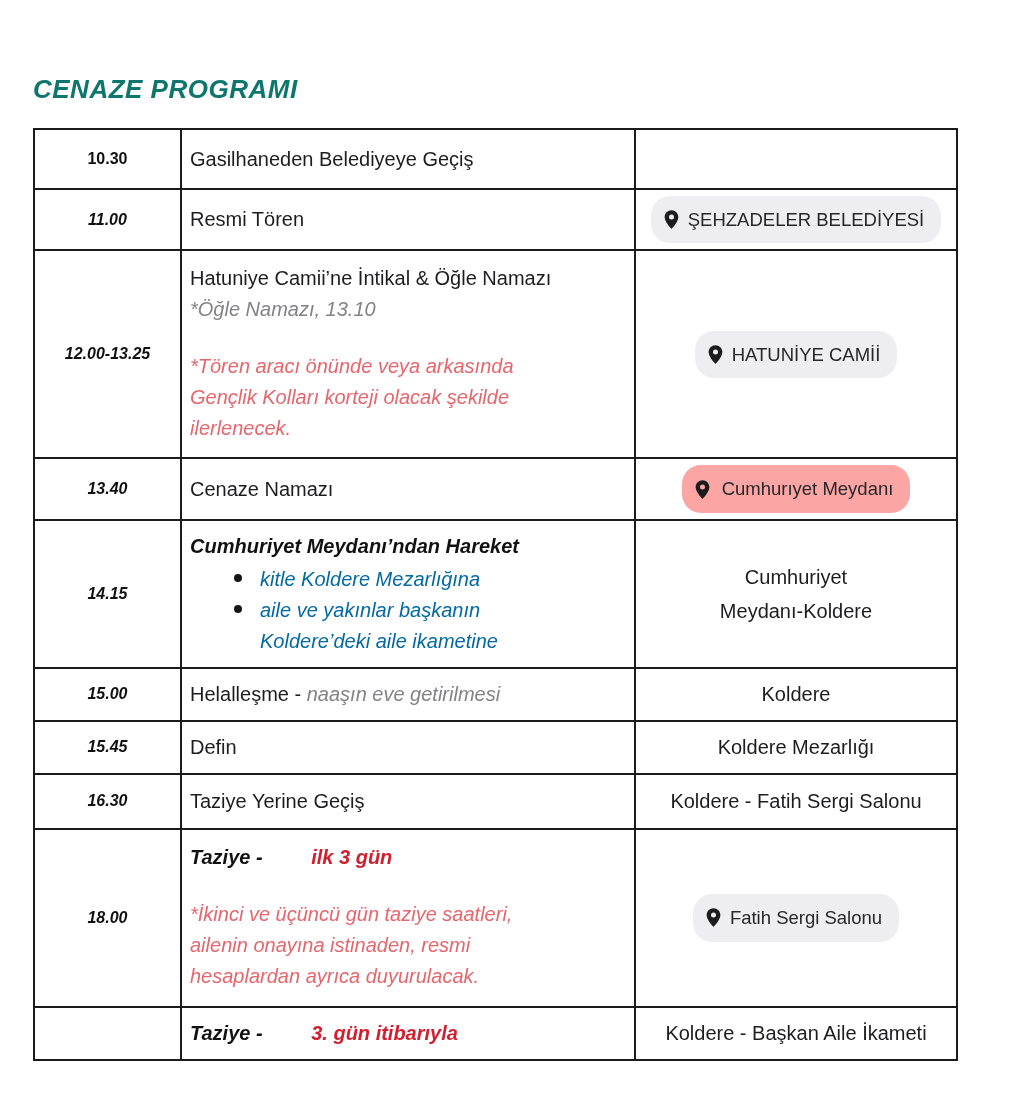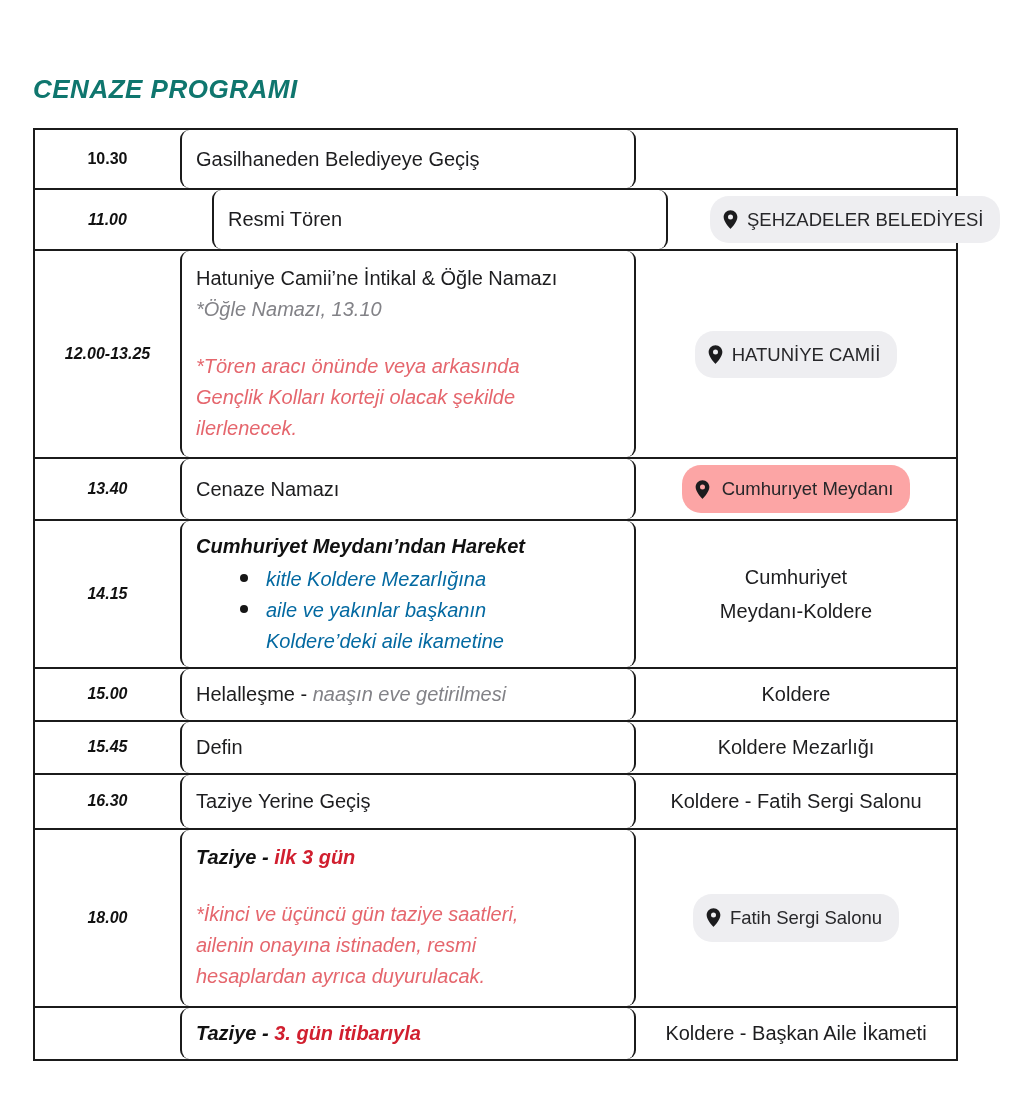--- a/index.html
+++ b/index.html
@@ -19,34 +19,34 @@
   .t-row{display:flex;box-sizing:border-box;}
   .t-row + .t-row{border-top:2px solid #1b1b1b;}
   .c-time{
     width:145px;flex:0 0 145px;display:flex;align-items:center;justify-content:center;
     font-weight:700;font-size:16px;color:#111;box-sizing:border-box;
   }
   .c-time.italic{font-style:italic;}
   .c-desc{
     width:456px;flex:0 0 456px;box-sizing:border-box;
     border-left:2px solid #1b1b1b;border-right:2px solid #1b1b1b;
-    padding:10px 14px;display:flex;flex-direction:column;
-    font-size:20px;line-height:1.55;color:#1d1d1f;border-radius:9px;
+    padding:10px 8px;display:flex;flex-direction:column;
+    font-size:20px;line-height:1.55;color:#1d1d1f;
   }
   .c-desc.v-center{justify-content:center;}
   .c-desc.v-top{justify-content:flex-start;padding-top:12px;}
   .c-loc{
     flex:1;display:flex;align-items:center;justify-content:center;
     text-align:center;font-size:20px;line-height:1.7;color:#1d1d1f;
     box-sizing:border-box;padding:6px 10px;flex-direction:column;
   }
   
   .s-regular{color:#1d1d1f;}
   .s-bi{font-weight:700;font-style:italic;color:#111;}
-  .s-red-bi{font-weight:700;font-style:italic;}
+  .s-red-bi{font-weight:700;font-style:italic;margin-left:43px;}
   .s-gray-i{font-style:italic;color:#828287;}
   .s-red-i{font-style:italic;max-width:368px;display:block;}
   .para{margin:0;}
   .gap{width:100%;}
   ul.bullets{list-style:none;margin:2px 0 0 0;padding:0;}
   ul.bullets li{
     position:relative;margin-left:40px;padding-left:30px;
     font-style:italic;color:#0369a1;max-width:330px;
   }
   ul.bullets li .dot{
@@ -66,21 +66,21 @@
 <h1 class="page-title" style="color: #0f766e; text-align: center;">CENAZE PROGRAMI</h1>
 
 <div class="schedule" id="schedule">
     <div class="t-row" style="min-height: 58px;">
       <div class="c-time">10.30</div>
       <div class="c-desc v-center">
         <p class="para"><span class="s-regular">Gasilhaneden Belediyeye Geçiş</span></p>
       </div>
       <div class="c-loc"></div>
     </div>
-    <div class="t-row" style="min-height: 51px; gap: 32px;">
+    <div class="t-row" style="min-height: 51px;">
       <div class="c-time italic">11.00</div>
       <div class="c-desc v-center">
         <p class="para"><span class="s-regular">Resmi Tören</span></p>
       </div>
       <div class="c-loc">
         <span class="pill" style="background: rgb(238, 238, 241);">
           <svg width="15" height="19" viewBox="0 0 24 30">
             <path d="M12 0C5.9 0 1 4.9 1 11c0 8.3 11 19 11 19s11-10.7 11-19C23 4.9 18.1 0 12 0zm0 15a4 4 0 1 1 0-8 4 4 0 0 1 0 8z" fill="#1c1c1e"></path>
           </svg>
           <span>ŞEHZADELER BELEDİYESİ</span>

